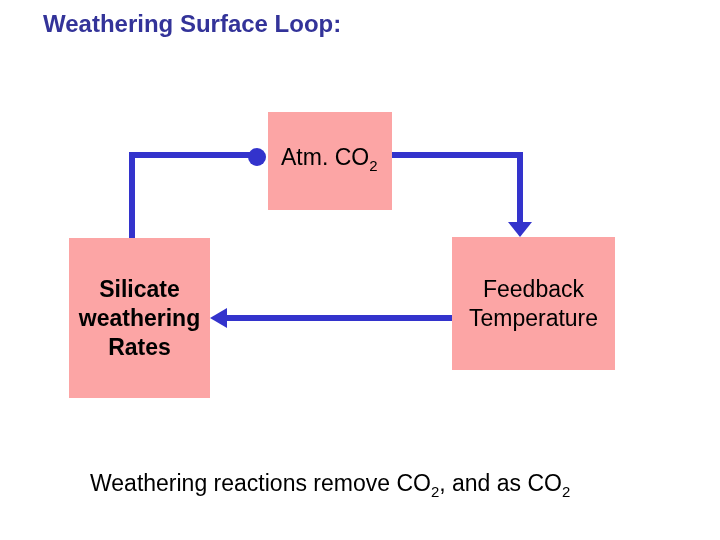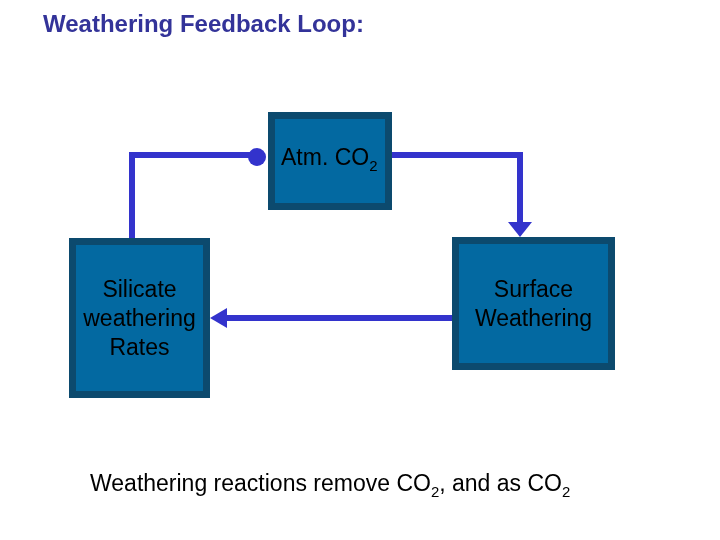--- a/index.html
+++ b/index.html
@@ -13,34 +13,34 @@
   .slide-title{
     position:absolute;
     left:43px;top:10px;
     font-size:24px;font-weight:bold;
     color:#333399;
     white-space:nowrap;
   }
   .node{
     position:absolute;
     box-sizing:border-box;
-    background:#0369a1;
-    border:7px solid #0c4a6e;
+    background:#fca5a5;
+    border:7px solid #fca5a5;
     display:flex;align-items:center;
     color:#000000;
     font-size:23px;line-height:29px;
   }
   .node-atm{
     left:268px;top:112px;width:124px;height:98px;
     justify-content:flex-start;padding-left:6px;
     white-space:nowrap;
   }
   .node-silicate{
     left:69px;top:238px;width:141px;height:160px;
-    justify-content:center;text-align:center;
+    justify-content:center;text-align:center;font-weight:bold;
   }
   .node-surface{
     left:452px;top:237px;width:163px;height:133px;
     justify-content:center;text-align:center;
   }
   .node sub{font-size:0.65em;}
   .connector{position:absolute;background:#3333CC;}
   .conn-left-h{left:129px;top:152px;width:124px;height:6px;}
   .conn-left-v{left:129px;top:152px;width:6px;height:88px;}
   .conn-right-h{left:392px;top:152px;width:131px;height:6px;}
@@ -71,21 +71,21 @@
     color:#000000;
     font-size:23px;line-height:28px;margin-top:20px;
   }
   .caption sub{font-size:0.65em;}
 </style>
 </head>
 <body>
 
 <div class="slide">
 
-  <div class="slide-title">Weathering Feedback Loop:</div>
+  <div class="slide-title">Weathering Surface Loop:</div>
 
   <div class="connector conn-left-v"></div>
   <div class="connector conn-left-h"></div>
   <div class="dot"></div>
 
   <div class="connector conn-right-h"></div>
   <div class="connector conn-right-v"></div>
   <div class="arrowhead arrow-down"></div>
 
   <div class="connector conn-mid-h"></div>
@@ -93,20 +93,20 @@
 
   <div class="node node-atm">
     <span><span>Atm. CO</span><sub>2</sub></span>
   </div>
 
   <div class="node node-silicate">
     <span>Silicate weathering Rates</span>
   </div>
 
   <div class="node node-surface">
-    <span>Surface Weathering</span>
+    <span>Feedback Temperature</span>
   </div>
 
   <div class="caption">
     <div><span>Weathering reactions remove CO</span><sub>2</sub><span>, and as CO</span><sub>2</sub></div>
   </div>
 
 </div>
 
 </body></html>

